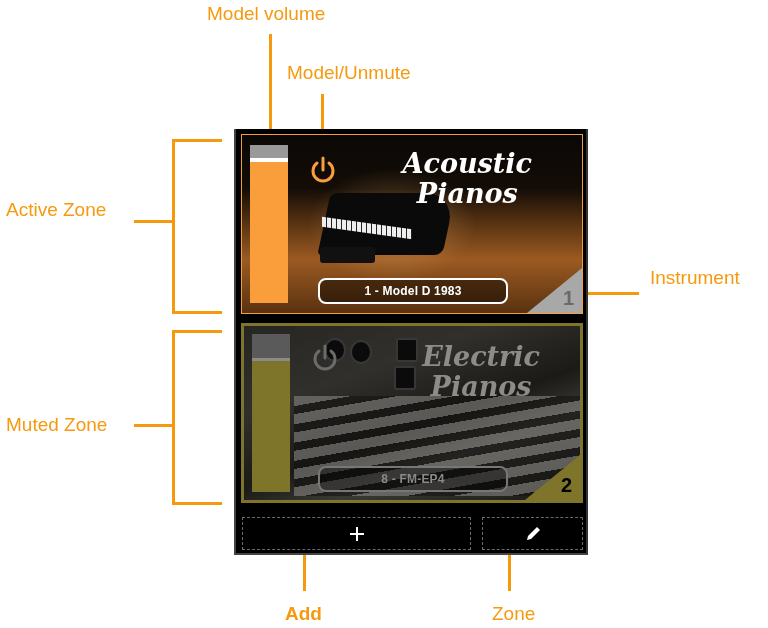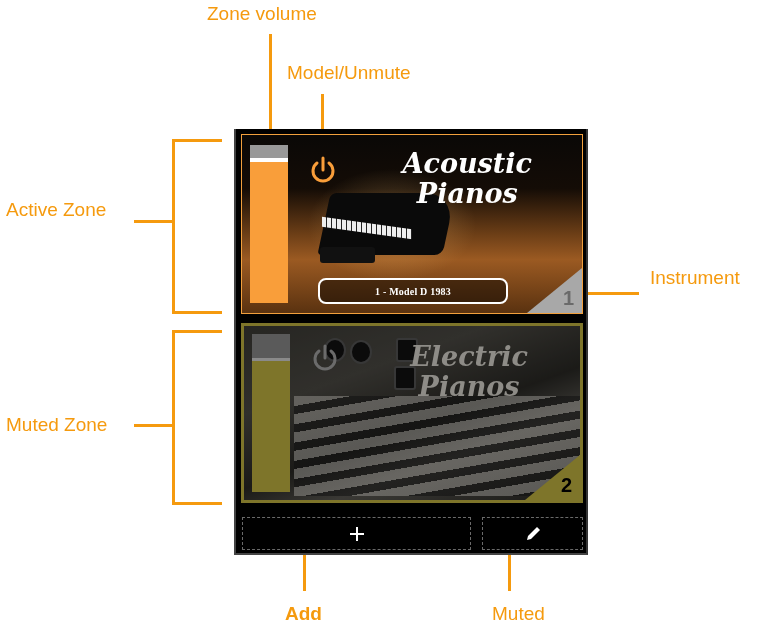--- a/index.html
+++ b/index.html
@@ -32,43 +32,43 @@
   .vol-empty { position:absolute; left:0; top:0; width:100%; height:13px; background:#999; }
   .vol-sep { position:absolute; left:0; top:13px; width:100%; height:4px; background:#fff; }
   .vol-fill { position:absolute; left:0; top:17px; width:100%; bottom:0; background:#f99e3a; }
   .muted .vol-track { left:8px; top:10px; height:158px; }
   .muted .vol-empty { background:#5a5a5a; height:24px; }
   .muted .vol-sep { top:24px; height:3px; background:#8a8a8a; }
   .muted .vol-fill { top:27px; background:#7e752a; }
   .power { position:absolute; left:66px; top:20px; width:30px; height:30px; }
   .title { position:absolute; right:50px; top:14px; font-family:"DejaVu Serif", serif; font-style:italic; font-weight:bold;
            font-size:27px; line-height:30px; text-align:center; color:#fff; }
-  .muted .title { color:#8e8c87; right:52px; top:16px; }
+  .muted .title { color:#8e8c87; right:40px; top:16px; }
   .instr { position:absolute; left:76px; top:143px; width:190px; height:26px; box-sizing:border-box;
            border:2px solid #fff; border-radius:8px; background:rgba(0,0,0,0.45); color:#fff;
-           font-family:Liberation Serif, serif; font-weight:bold; font-size:10px;
+           font-family:Liberation Sans, sans-serif; font-weight:bold; font-size:12px;
            display:flex; align-items:center; justify-content:center; letter-spacing:0.2px; }
   .muted .instr { border-color:#777; color:#8a8a8a; left:74px; top:140px; }
   .corner { position:absolute; right:0; bottom:0; width:55px; height:45px; }
   .corner .tri { position:absolute; inset:0; clip-path:polygon(100% 0, 100% 100%, 0 100%); }
   .active .corner .tri { background:#a8a8a8; }
   .muted .corner .tri { background:#7e752a; }
   .corner .num { position:absolute; right:8px; bottom:3px; font-size:20px; font-weight:bold;
                  font-family:"Liberation Sans", sans-serif; }
   .active .corner .num { color:#6a6a6a; }
   .muted .corner .num { color:#000; }
   .btn { position:absolute; top:517px; height:33px; box-sizing:border-box; border:1px dashed #6a6a6a;
          background:#000; display:flex; align-items:center; justify-content:center; cursor:pointer; }
   .btn.add { left:242px; width:229px; }
   .btn.edit { left:482px; width:101px; }
 </style>
 </head>
 <body>
 
-<div class="ann" style="left:207px; top:4px;">Zone volume</div>
+<div class="ann" style="left:207px; top:4px;">Model volume</div>
 <div class="line" style="left:269px; top:34px; width:3px; height:108px;"></div>
 
 <div class="ann" style="left:287px; top:63px;">Model/Unmute</div>
 <div class="line" style="left:321px; top:94px; width:3px; height:60px;"></div>
 
 <div class="ann" style="left:6px; top:200px;">Active Zone</div>
 <div class="line" style="left:134px; top:220px; width:40px; height:3px;"></div>
 <div class="line" style="left:172px; top:139px; width:3px; height:175px;"></div>
 <div class="line" style="left:172px; top:139px; width:50px; height:3px;"></div>
 <div class="line" style="left:172px; top:311px; width:50px; height:3px;"></div>
@@ -78,21 +78,21 @@
 <div class="line" style="left:172px; top:330px; width:3px; height:175px;"></div>
 <div class="line" style="left:172px; top:330px; width:50px; height:3px;"></div>
 <div class="line" style="left:172px; top:502px; width:50px; height:3px;"></div>
 
 <div class="ann" style="left:650px; top:268px;">Instrument</div>
 <div class="line" style="left:487px; top:292px; width:152px; height:3px;"></div>
 
 <div class="ann" style="left:285px; top:604px;font-weight:bold;">Add</div>
 <div class="line" style="left:303px; top:536px; width:3px; height:55px;"></div>
 
-<div class="ann" style="left:492px; top:604px;">Muted</div>
+<div class="ann" style="left:492px; top:604px;">Zone</div>
 <div class="line" style="left:508px; top:536px; width:3px; height:55px;"></div>
 
 <div class="panel"></div>
 
 <div class="zone active">
   <div class="bg">
     <div class="piano-body"></div>
     <div class="piano-keys"></div>
     <div class="bench"></div>
   </div>
@@ -135,20 +135,21 @@
   <div class="power" style="top:17px;">
     <svg width="30" height="30" viewBox="0 0 30 30">
       <path d="M9 8 A10 10 0 1 0 21 8" fill="none" stroke="#6b6b6b" stroke-width="3" stroke-linecap="round"></path>
       <line x1="15" y1="3" x2="15" y2="15" stroke="#6b6b6b" stroke-width="3" stroke-linecap="round"></line>
     </svg>
   </div>
   <div class="title">
     <div>Electric</div>
     <div>Pianos</div>
   </div>
+  <div class="instr">8 - FM-EP4</div>
   <div class="corner">
     <div class="tri"></div>
     <div class="num">2</div>
   </div>
 </div>
 
 <div class="btn add">
   <svg width="18" height="18" viewBox="0 0 18 18">
     <line x1="9" y1="2" x2="9" y2="16" stroke="#fff" stroke-width="2"></line>
     <line x1="2" y1="9" x2="16" y2="9" stroke="#fff" stroke-width="2"></line>

